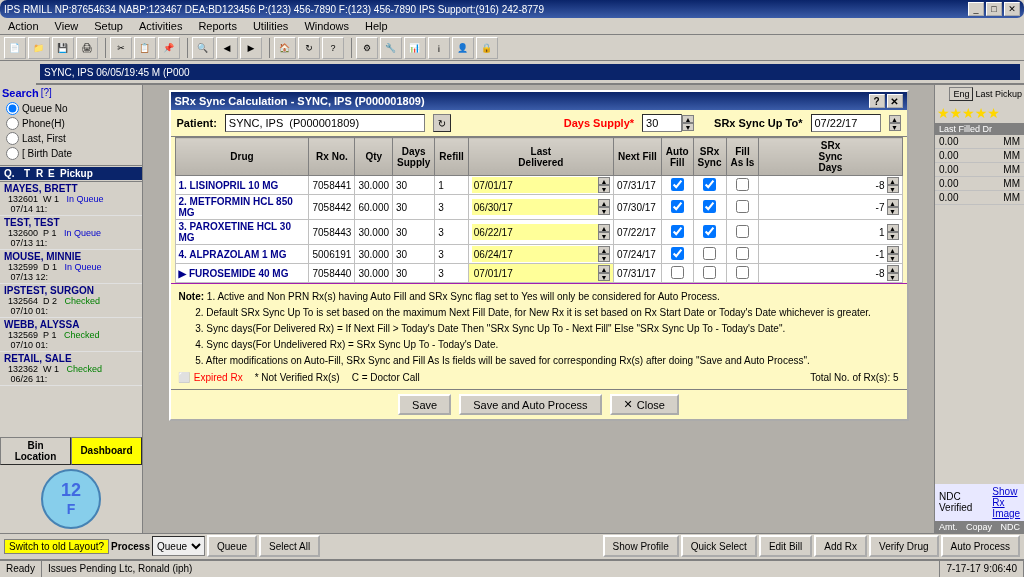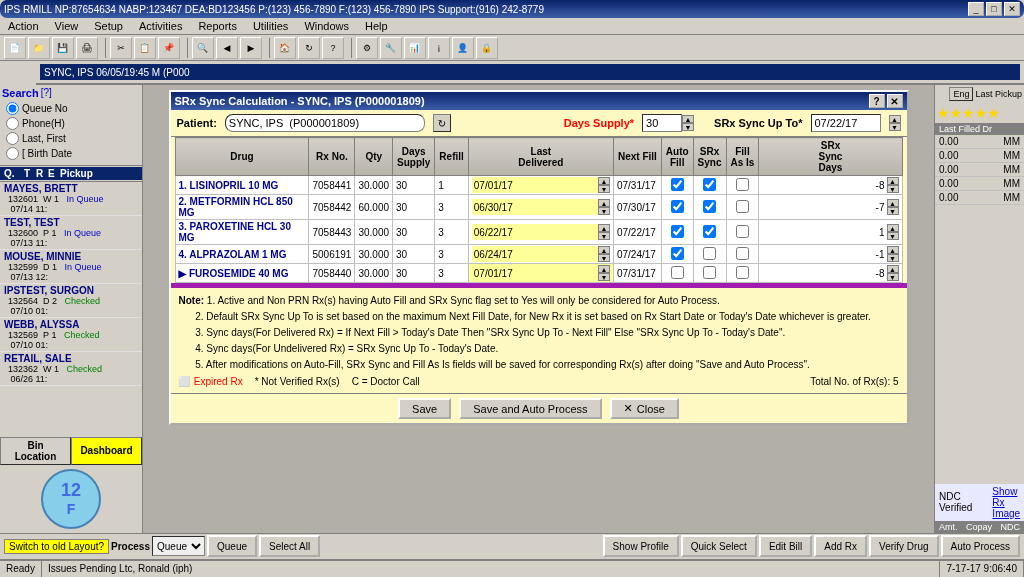--- a/index.html
+++ b/index.html
@@ -54,39 +54,39 @@
     .modal { background: #fef9c3; border: 2px outset #fff; width: 740px; }
     .modal-title-bar { background: linear-gradient(to bottom, #0a246a, #3b5ca8); color: white; padding: 2px 4px; display: flex; justify-content: space-between; align-items: center; height: 18px; }
     .modal-title { font-size: 11px; font-weight: bold; }
     .modal-controls { display: flex; gap: 2px; }
     .modal-btn { background: #d4d0c8; border: 1px outset #fff; width: 16px; height: 14px; font-size: 10px; cursor: pointer; display: flex; align-items: center; justify-content: center; font-weight: bold; }
 
     
     .modal-header { padding: 4px 6px; display: flex; align-items: center; gap: 8px; border-bottom: 1px solid #808080; }
     .modal-label { font-size: 11px; font-weight: bold; }
     .modal-input { height: 18px; border: 1px inset #808080; font-size: 11px; padding: 1px 3px; }
-    .modal-input.patient { width: 200px; border-radius: 8px; }
+    .modal-input.patient { width: 200px; }
     .modal-input.days { width: 40px; }
     .modal-input.date { width: 70px; }
     .days-supply-label { color: red; font-weight: bold; font-size: 11px; }
     .refresh-btn { background: #d4d0c8; border: 1px outset #808080; width: 18px; height: 18px; font-size: 10px; cursor: pointer; display: flex; align-items: center; justify-content: center; }
     .spin-container { display: flex; flex-direction: column; }
 
     
     .rx-table { width: 100%; border-collapse: collapse; font-size: 10px; }
     .rx-table th { background: linear-gradient(to bottom, #d4d0c8, #b8b4ac); border: 1px solid #808080; padding: 2px 4px; text-align: center; font-weight: bold; font-size: 10px; white-space: nowrap; }
     .rx-table td { border: 1px solid #c0c0c0; padding: 1px 3px; background: white; vertical-align: middle; }
     .rx-table td.drug-name { color: #00008b; font-weight: bold; }
     .rx-table input[type=text] { width: 100%; height: 16px; border: none; font-size: 10px; padding: 0 2px; background: transparent; }
     .rx-table input[type=checkbox] { margin: 0; }
     .date-input { background: #ffff99 !important; width: 58px; height: 14px; border: 1px solid #808080; font-size: 9px; }
     .num-input { width: 35px; height: 14px; border: 1px solid #808080; font-size: 9px; text-align: right; }
 
     
-    .notes-section { padding: 4px 8px; font-size: 10px; line-height: 1.5; border-top: 5px solid #a21caf; }
+    .notes-section { padding: 4px 8px; font-size: 10px; line-height: 1.5; border-top: 1px solid #a21caf; }
     .notes-section p { margin: 1px 0; }
     .legend-row { display: flex; gap: 12px; align-items: center; margin-top: 2px; font-size: 10px; }
 
     
     .modal-footer { display: flex; justify-content: center; gap: 8px; padding: 4px; border-top: 1px solid #808080; }
     .footer-btn { background: #d4d0c8; border: 2px outset #fff; padding: 2px 12px; font-size: 11px; cursor: pointer; display: flex; align-items: center; gap: 4px; }
 
     
     .right-panel { width: 90px; background: #d4d0c8; border-left: 1px solid #808080; display: flex; flex-direction: column; }
     .right-top { padding: 2px; display: flex; gap: 2px; justify-content: flex-end; align-items: center; }

